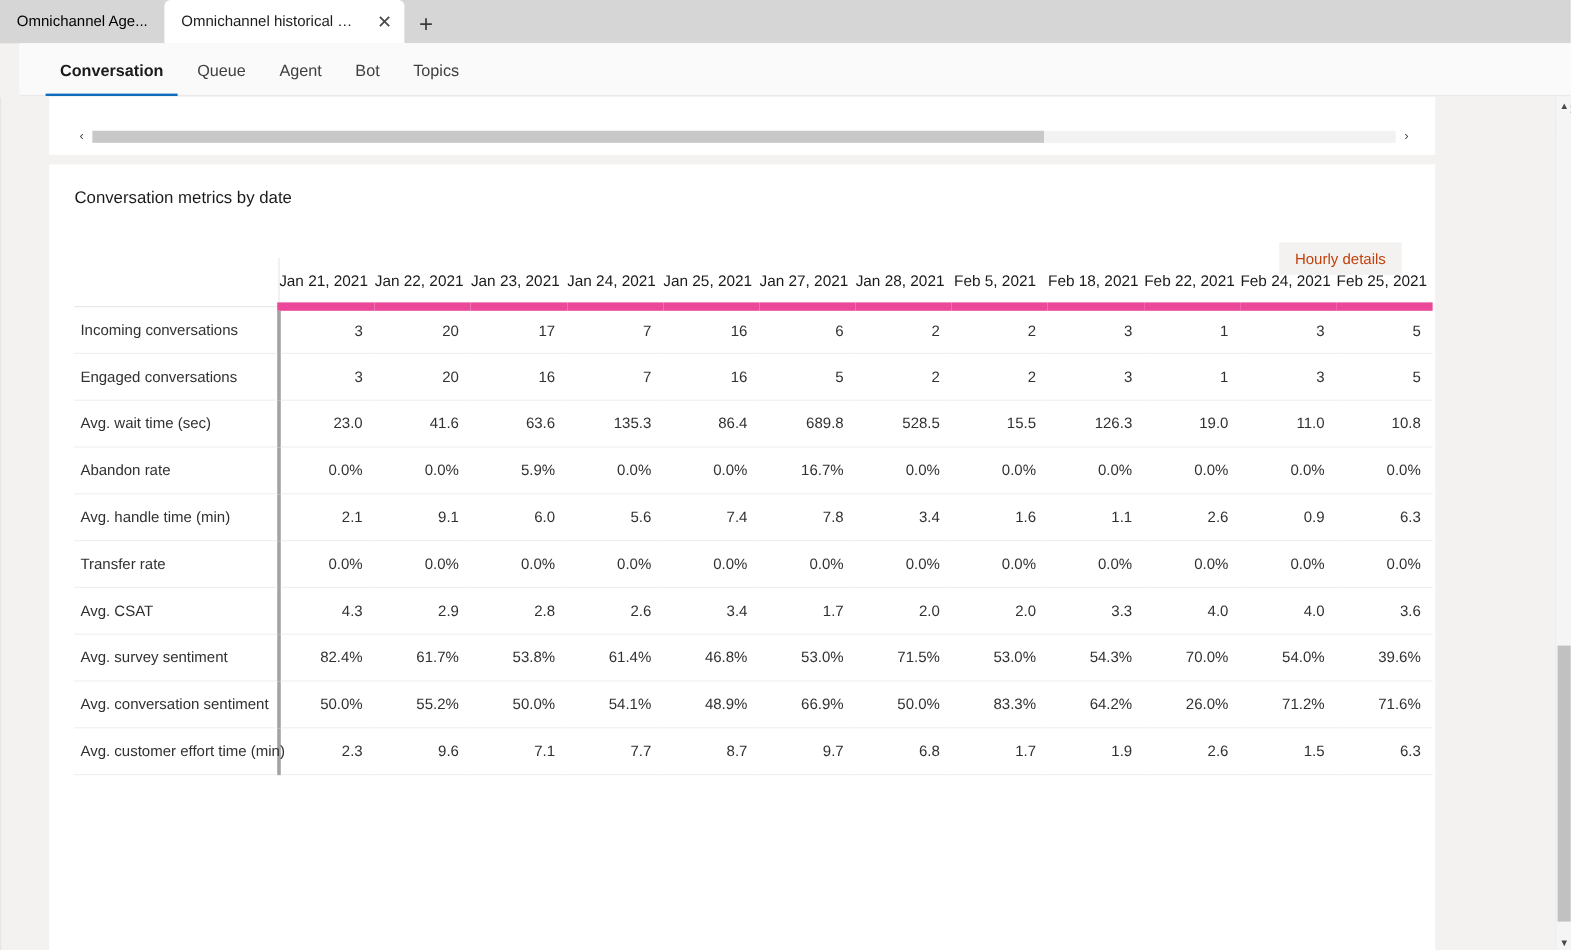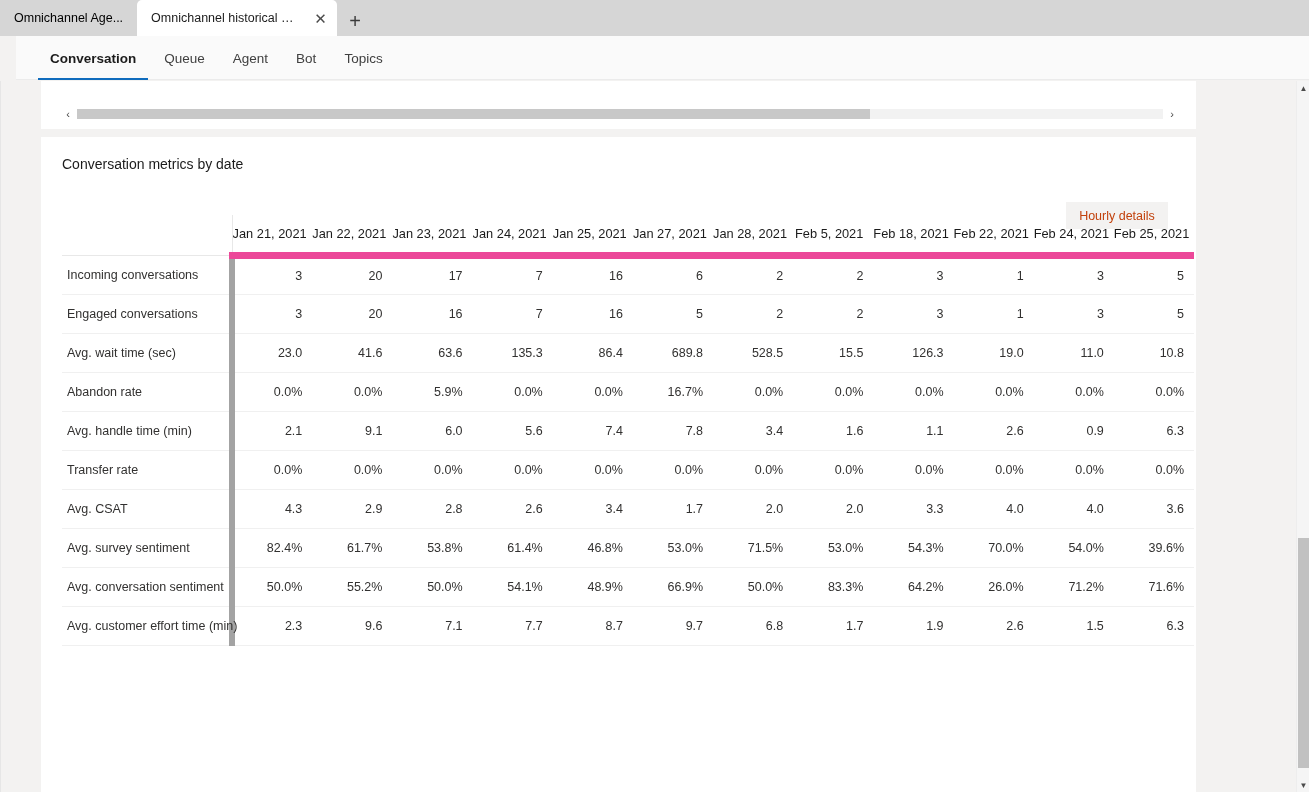--- a/index.html
+++ b/index.html
@@ -251,21 +251,21 @@
     height: 39px;
     text-align: right;
     padding-right: 10px;
     border-bottom: 1px solid #f0f0f0;
     white-space: nowrap;
   }
   table.metrics tbody td.rowhead {
     text-align: left;
     padding-left: 25px;
     padding-right: 6px;
-    border-right: 6px solid #a3a3a3;
+    border-right: 3px solid #a3a3a3;
     color: #323130;
   }
   table.metrics tbody tr:last-child td { border-bottom: 1px solid #f0f0f0; }
 
   .col-head { width: 185px; }
   .col-data { width: 78px; }
 
   
   .vscroll {
     position: absolute;

